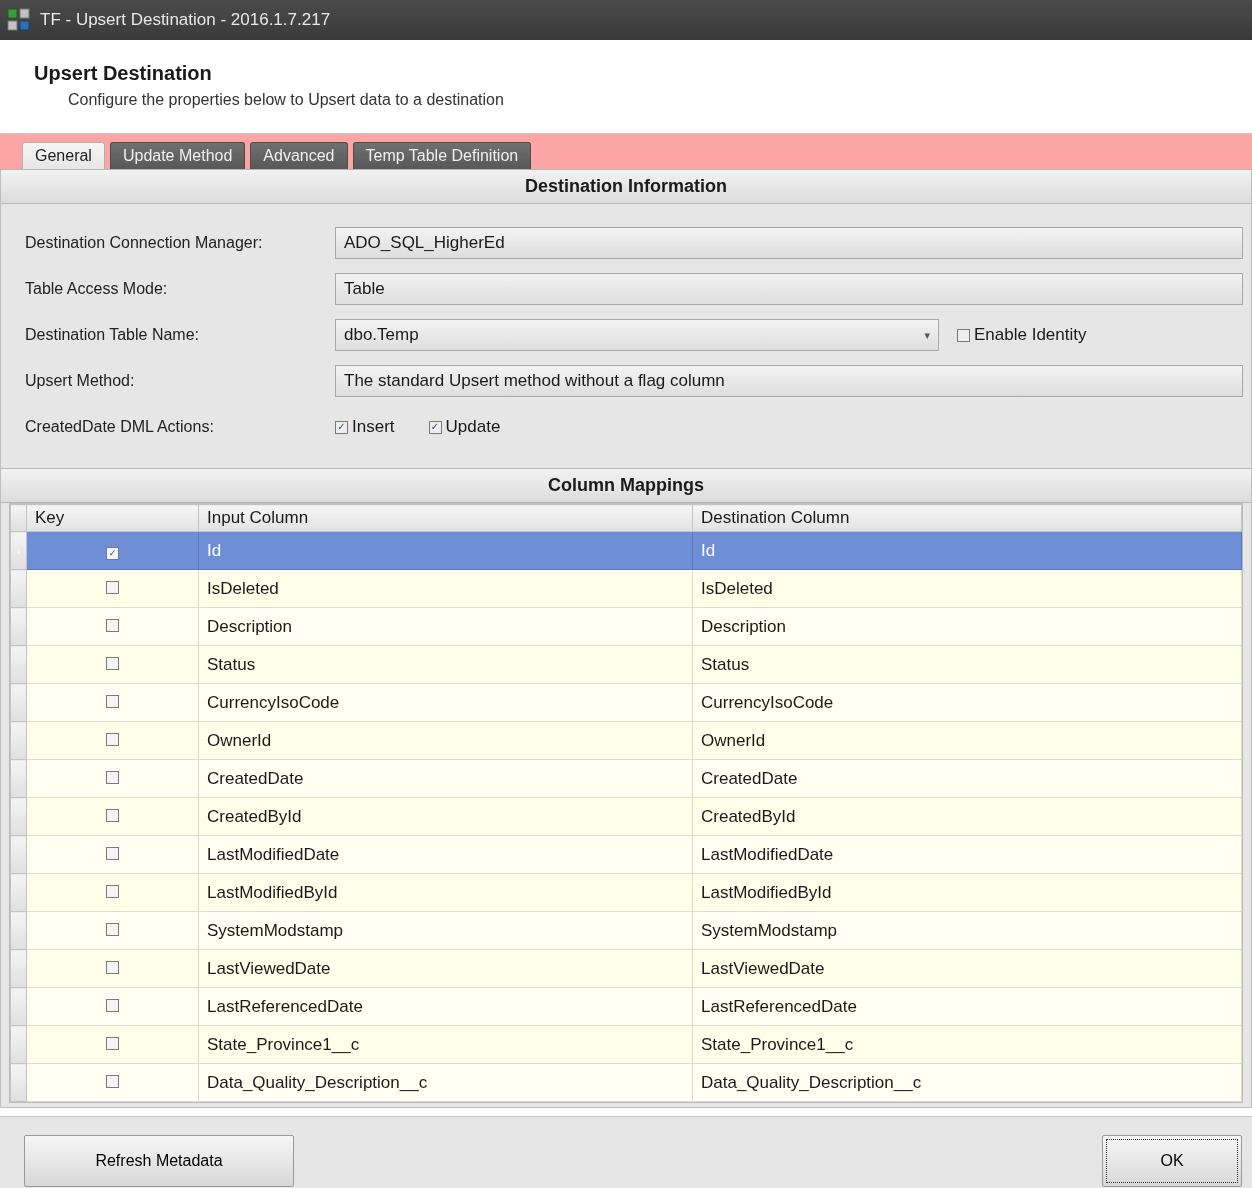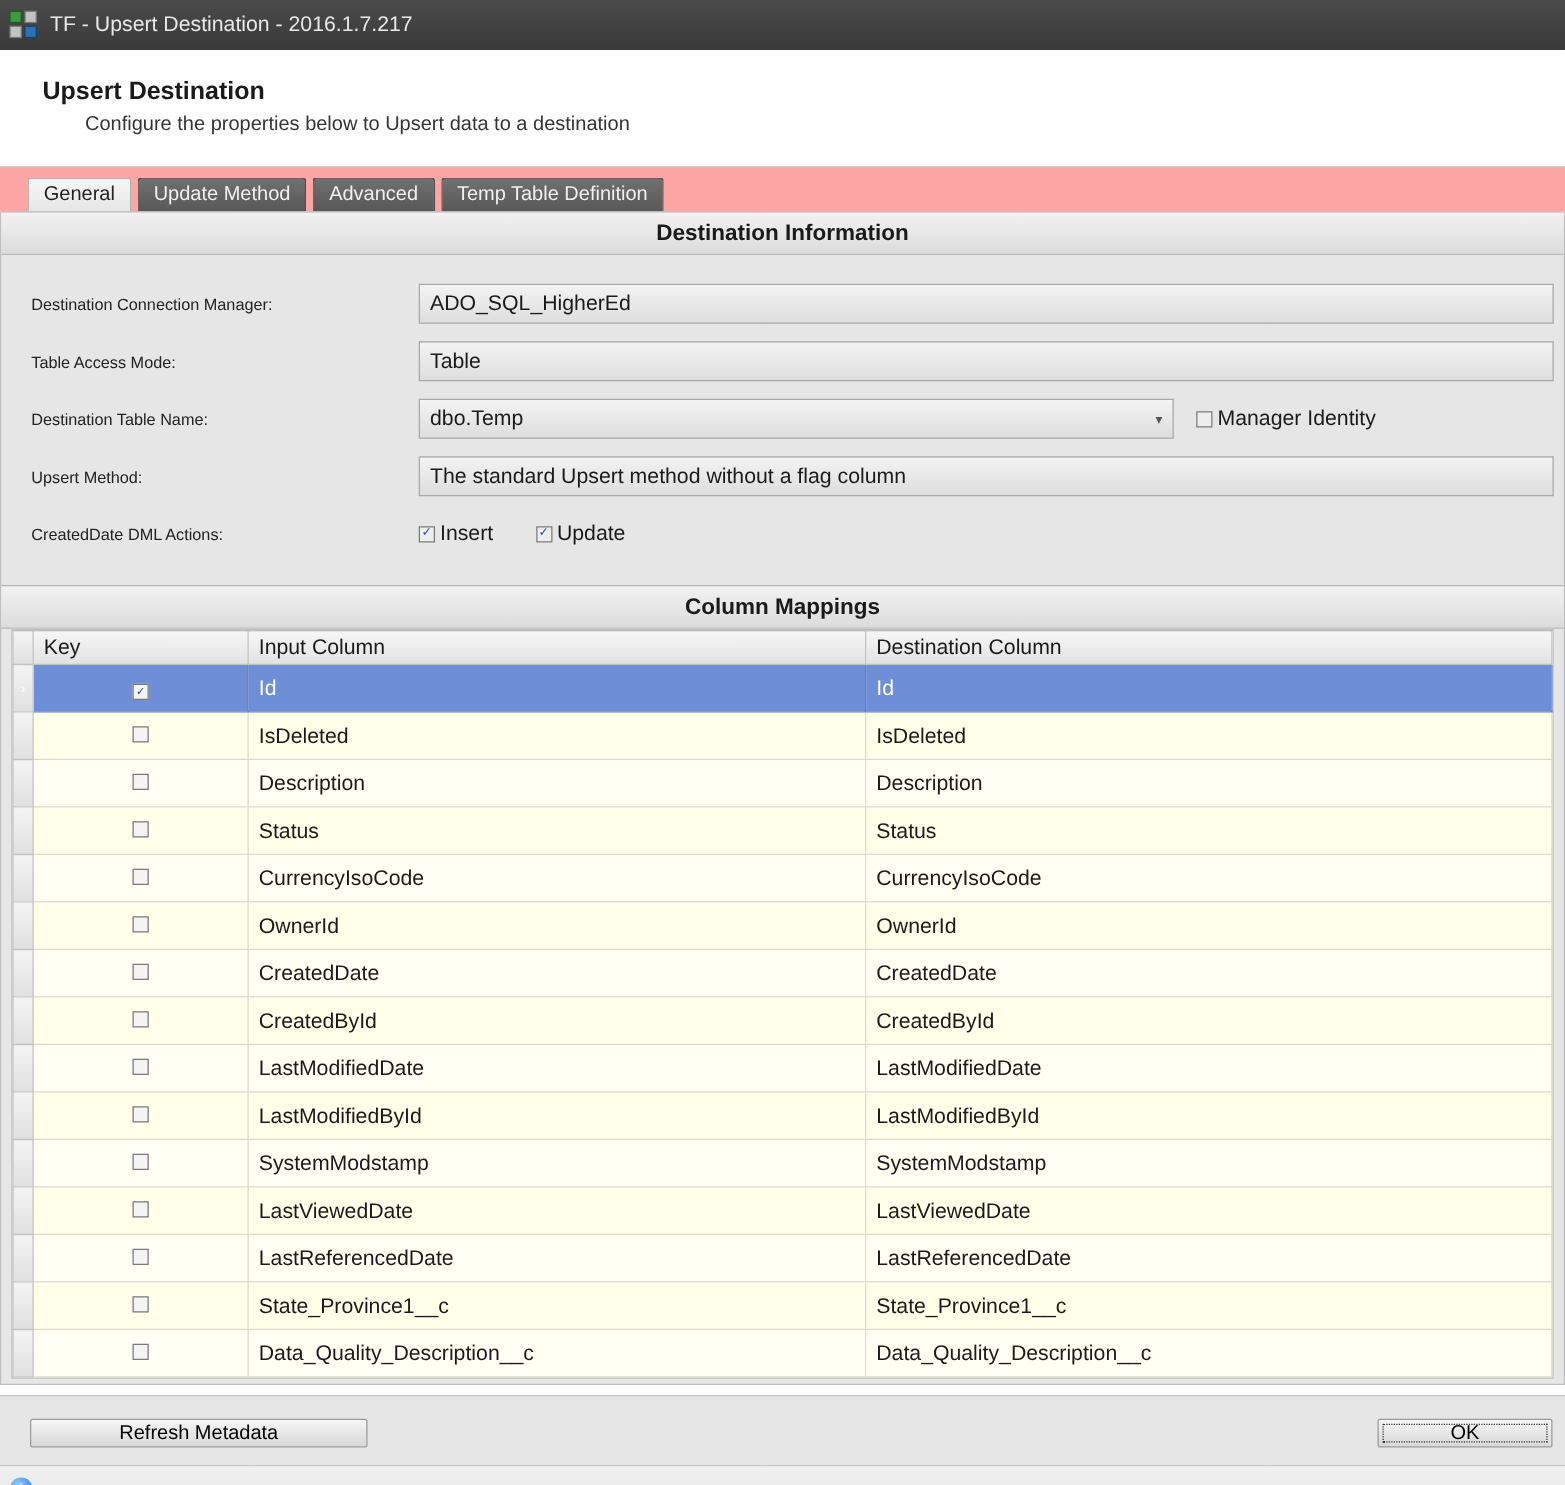--- a/index.html
+++ b/index.html
@@ -93,21 +93,21 @@
   .form {
     padding: 16px 8px 18px 24px;
   }
   .form-row {
     display: flex;
     align-items: center;
     height: 46px;
   }
   .form-row label.field-label {
     width: 310px;
-    font-size: 13px;
+    font-size: 16px;
     color: #222;
   }
   .form-row .field-control {
     flex: 1;
     display: flex;
     align-items: center;
     gap: 18px;
   }
   .combo {
     background: linear-gradient(#f3f3f3,#dedede);
@@ -213,21 +213,21 @@
     background: #e6e6e6;
     padding: 18px 10px 14px 24px;
     display: flex;
     align-items: center;
     justify-content: space-between;
     border-top: 1px solid #c5c5c5;
     margin-top: 8px;
   }
   .btn {
     min-width: 140px;
-    height: 23px;
+    height: 52px;
     background: linear-gradient(#f6f6f6,#d8d8d8);
     border: 1px solid #9a9a9a;
     font-size: 16px;
     cursor: pointer;
     border-radius: 2px;
   }
   .btn.refresh { width: 270px; }
   .info-strip {
     height: 36px;
     background: linear-gradient(#f0f0f0,#e3e3e3);
@@ -302,21 +302,21 @@
 
     <div class="form-row">
       <label class="field-label">Destination Table Name:</label>
       <div class="field-control">
         <div class="combo small">
           <span>dbo.Temp</span>
           <span class="caret">▾</span>
         </div>
         <span class="checkbox-inline">
           <span class="cb"></span>
-          <span>Manager Identity</span>
+          <span>Enable Identity</span>
         </span>
       </div>
     </div>
 
     <div class="form-row">
       <label class="field-label">Upsert Method:</label>
       <div class="field-control">
         <div class="combo">
           <span>The standard Upsert method without a flag column</span>
         </div>

